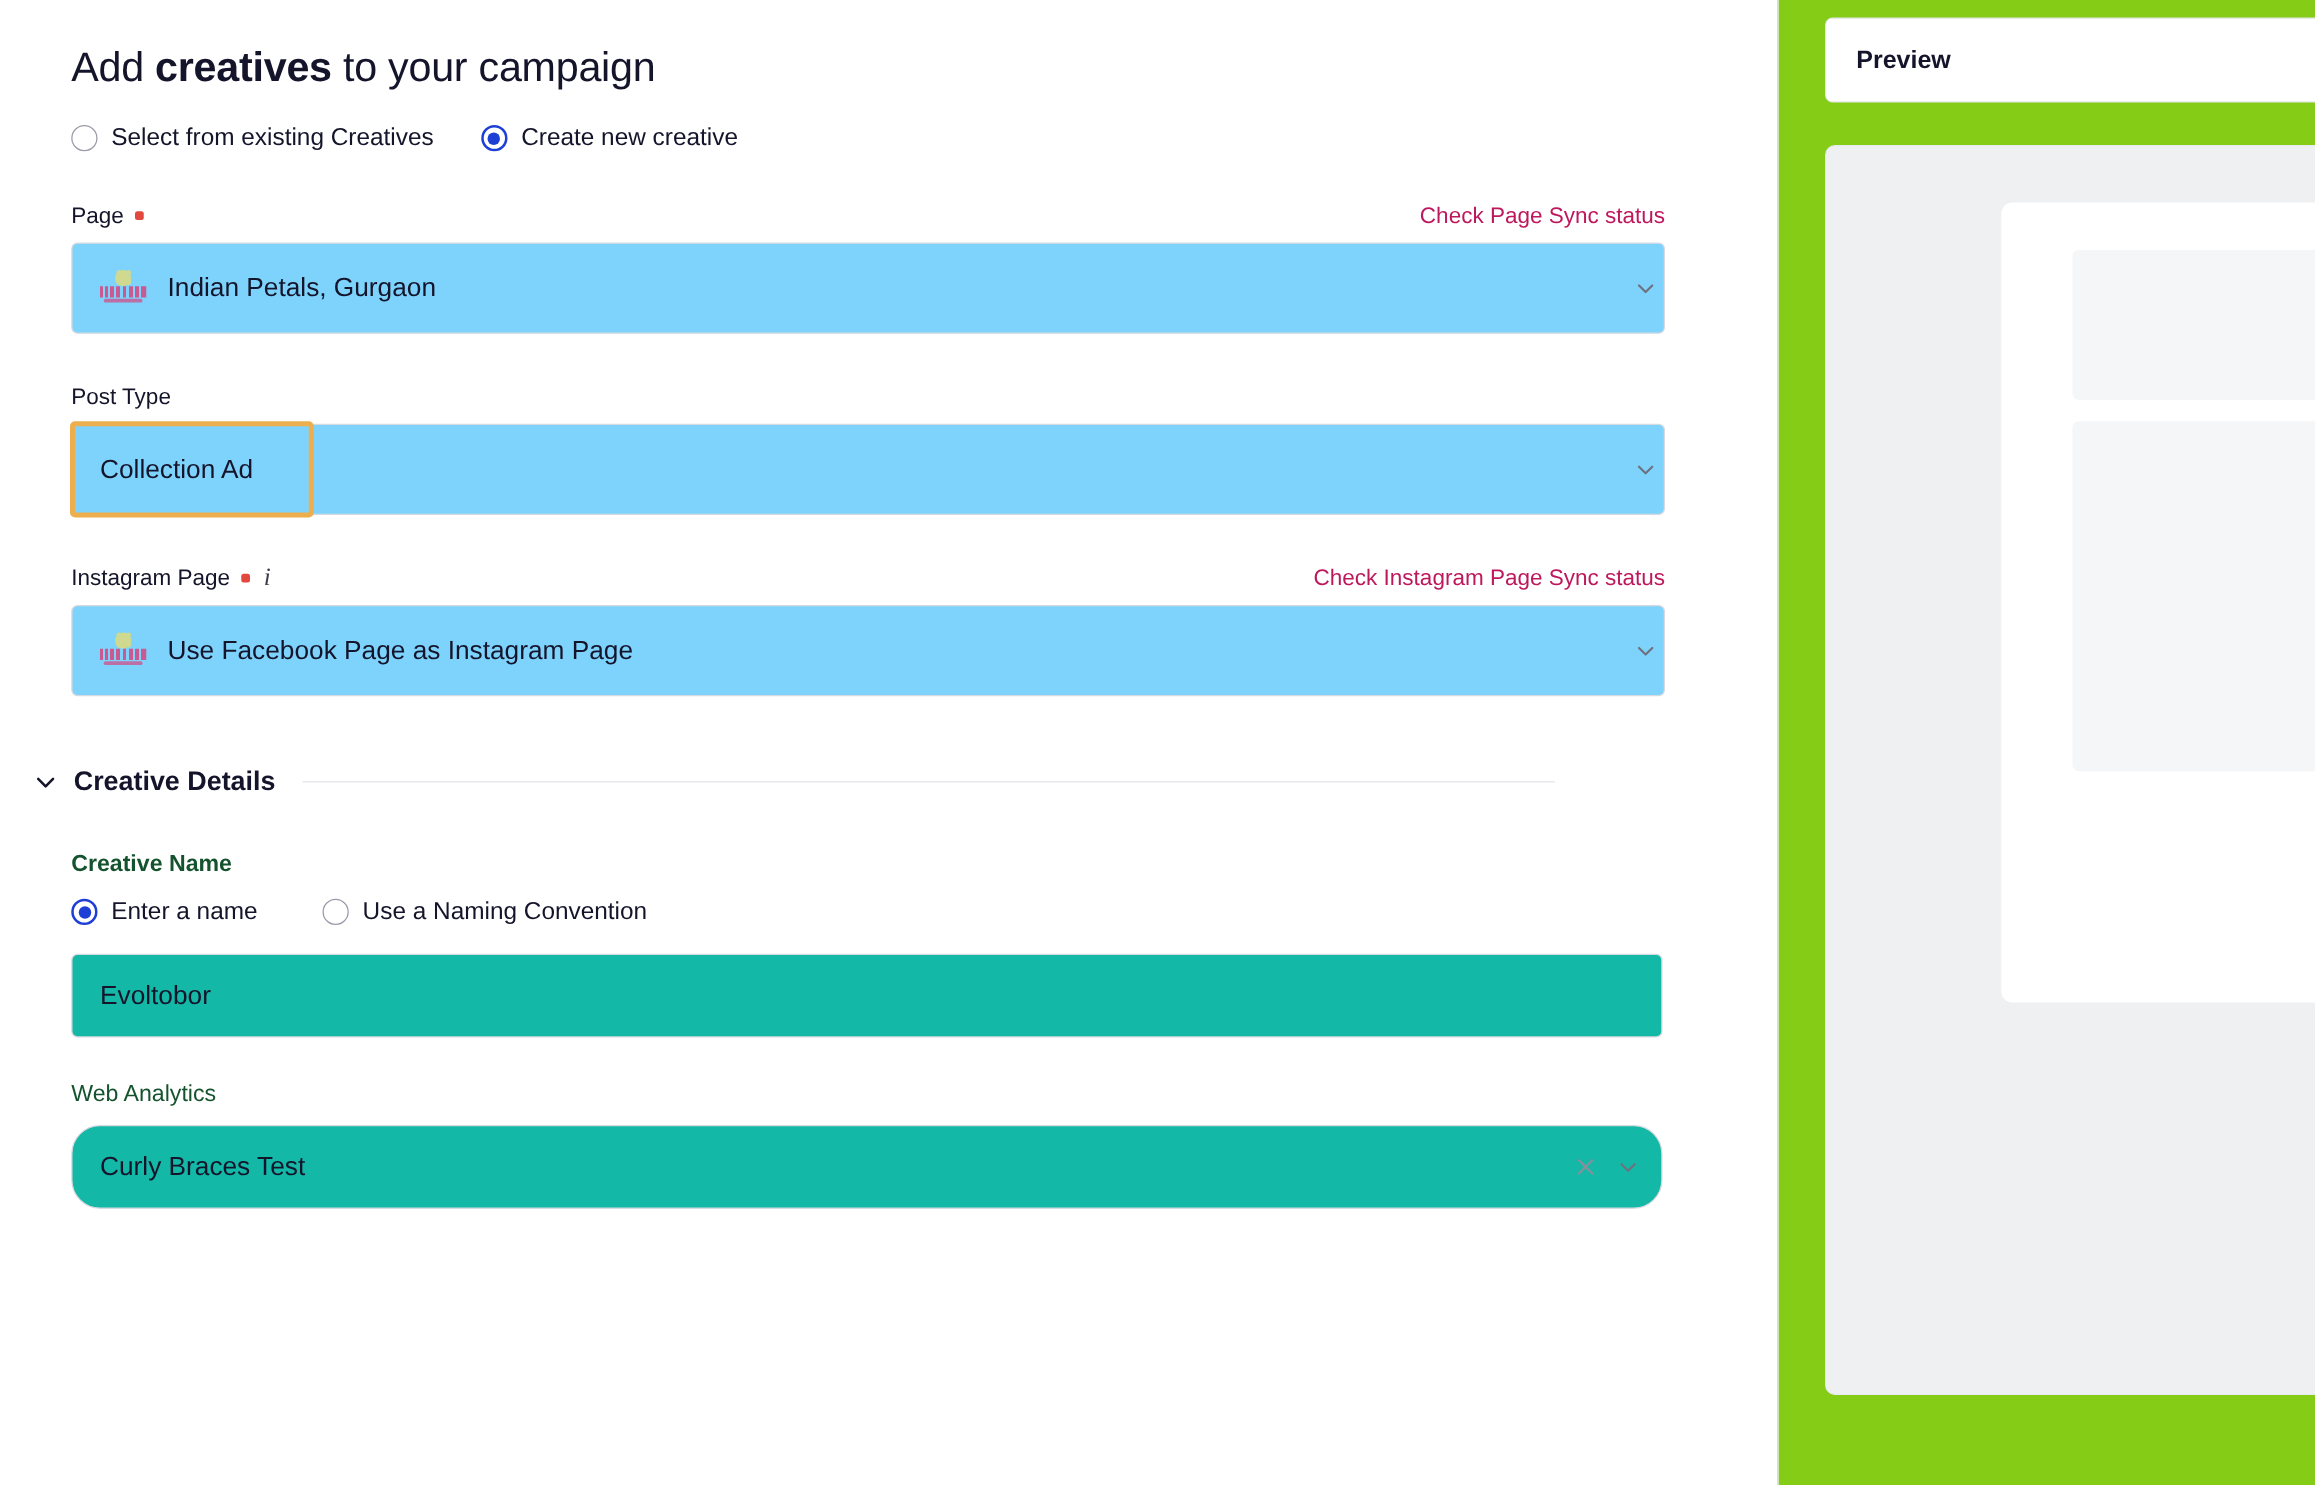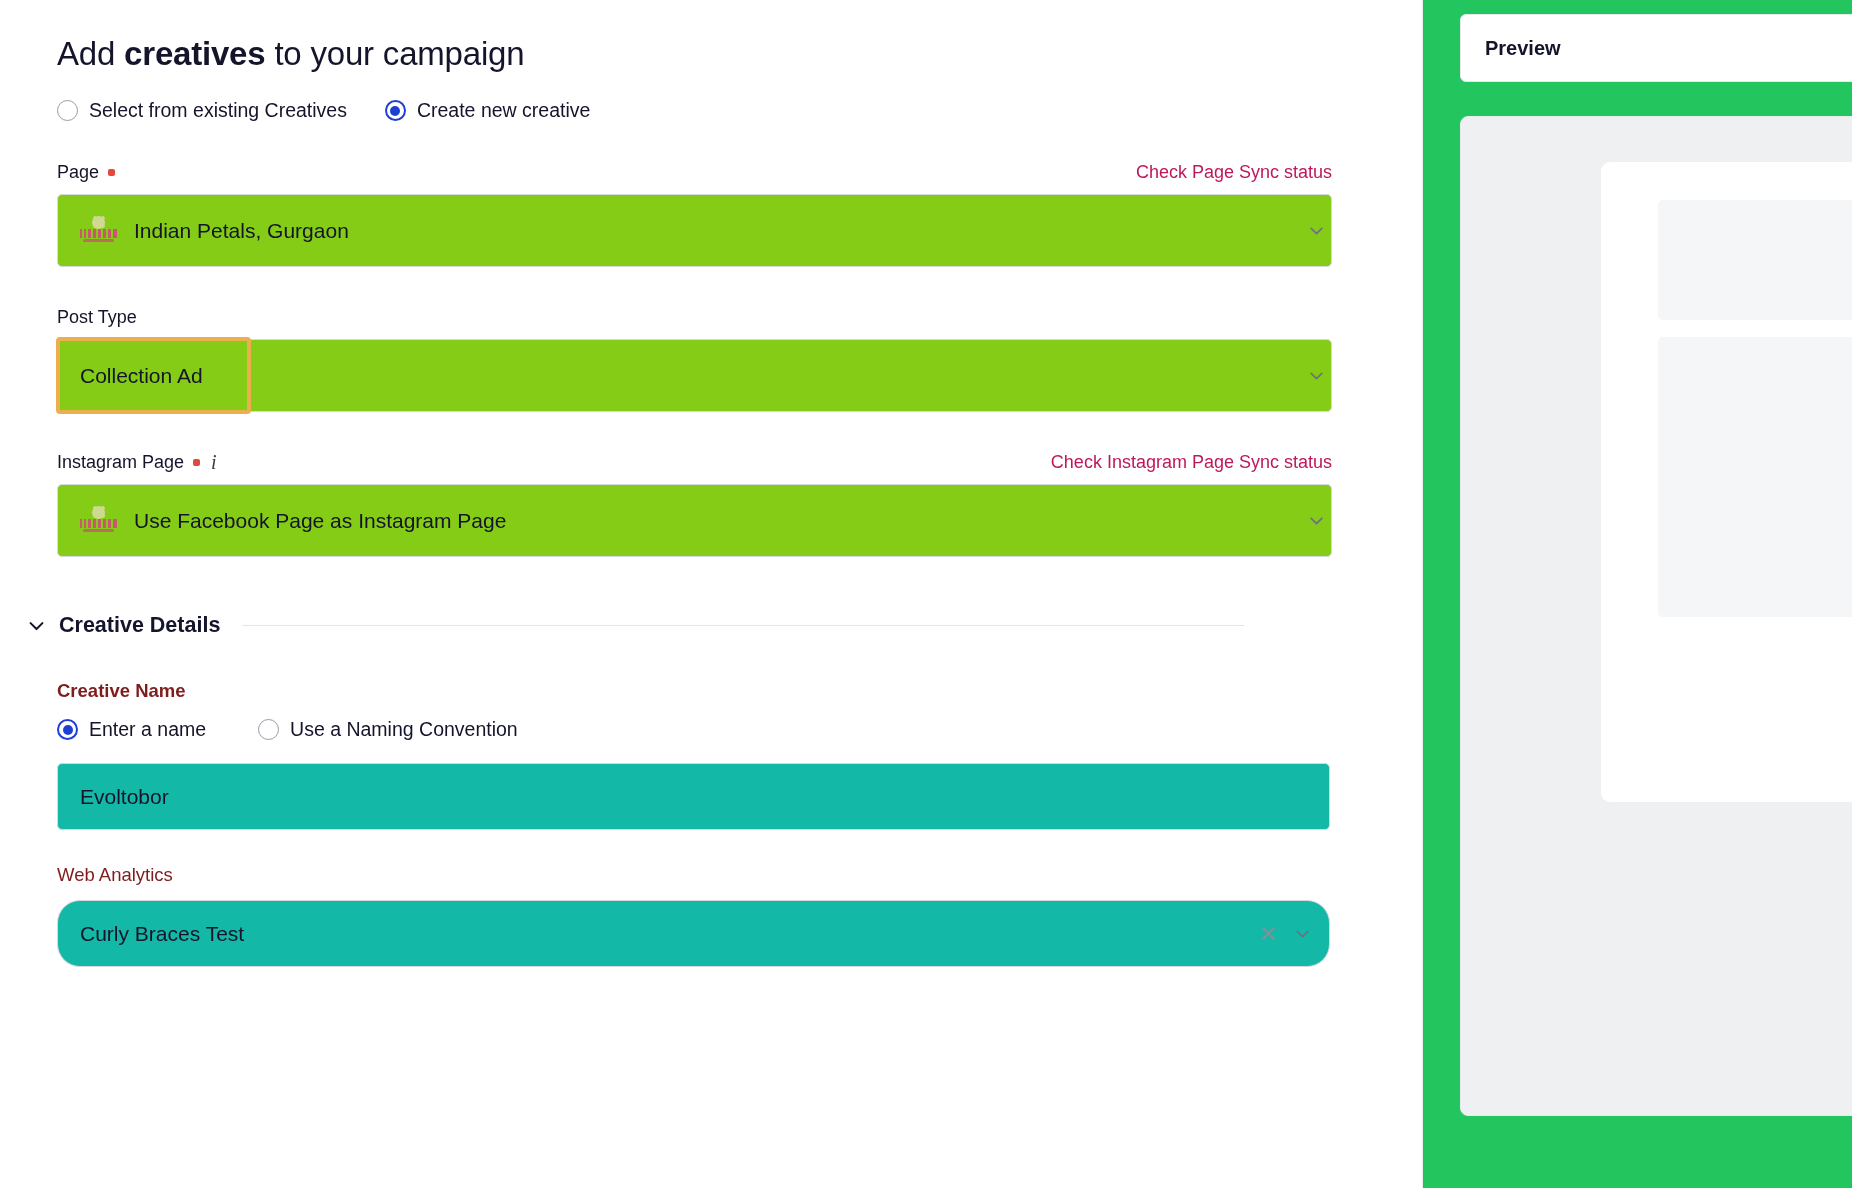--- a/index.html
+++ b/index.html
@@ -70,21 +70,21 @@
   .info-i {
     margin-left: 11px; font-style: italic; font-family: "Liberation Serif", serif;
     font-size: 20px; color: #3c3c4a; line-height: 1;
   }
   .sync-link {
     font-size: 18px; color: #be185d; cursor: pointer; white-space: nowrap;
   }
 
   .select-box {
     height: 73px; border: 1px solid #d7d9e0; border-radius: 5px;
-    background: #84cc16; display: flex; align-items: center;
+    background: #7dd3fc; display: flex; align-items: center;
     padding: 0 6px 0 22px; position: relative;
   }
   .select-box .val {
     font-size: 21px; color: #14142b; white-space: nowrap; flex: 1;
   }
   .select-box .val.pad { margin-left: 17px; }
 
   .brand-logo {
     width: 37px; height: 30px; flex: none; position: relative;
   }
@@ -134,38 +134,38 @@
   .section-head .sc-chev { width: 19px; height: 19px; color: #14142b; flex: none; }
   .section-head .sc-title {
     font-size: 21.5px; font-weight: 700; color: #14142b;
     margin-left: 13px; white-space: nowrap;
   }
   .section-head .sc-rule {
     flex: 1; height: 1px; background: #e3e5ea; margin-left: 22px; margin-right: 58px;
   }
 
   .sub-label {
-    font-size: 18.5px; font-weight: 700; color: #7f1d1d; margin-bottom: 0px;
+    font-size: 18.5px; font-weight: 700; color: #14532d; margin-bottom: 0px;
   }
   .sub-label.reg { font-weight: 400; }
 
   .text-input {
     width: 1273px; height: 67px; border: 1px solid #d7d9e0; border-radius: 5px;
     background: #14b8a6; display: flex; align-items: center; padding: 0 18px 0 22px;
     font-size: 21px; color: #14142b;
   }
   .text-input .ti-val { flex: 1; white-space: nowrap; }
   .icon-x { width: 19px; height: 19px; color: #8b8e9c; flex: none; margin-right: 16px; }
   .helper {
     font-size: 16.5px; color: #72757f; margin-top: 11px; white-space: nowrap;
   }
 
   
   .preview-panel {
-    width: 430px; height: 1188px; background: #22c55e;
+    width: 430px; height: 1188px; background: #84cc16;
     border-left: 1px solid #e8eaee; position: relative; padding-top: 14px;
   }
   .pv-card {
     margin-left: 37px; width: 430px; height: 68px; background: #ffffff;
     border: 1px solid #e6e8ec; border-radius: 6px;
     display: flex; align-items: center; padding-left: 24px;
   }
   .pv-title { font-size: 20px; font-weight: 700; color: #14142b; }
   .pv-body {
     margin-left: 37px; margin-top: 34px; width: 430px; height: 1000px;

